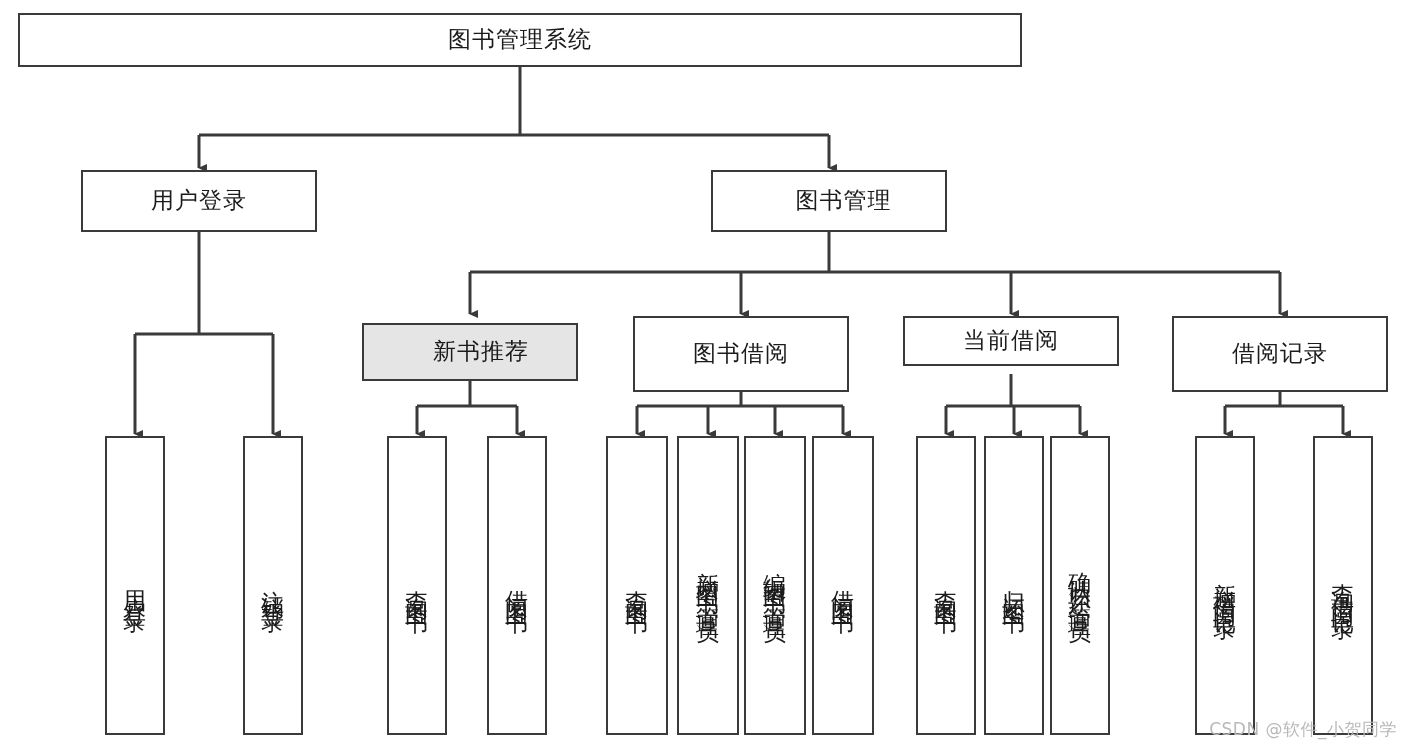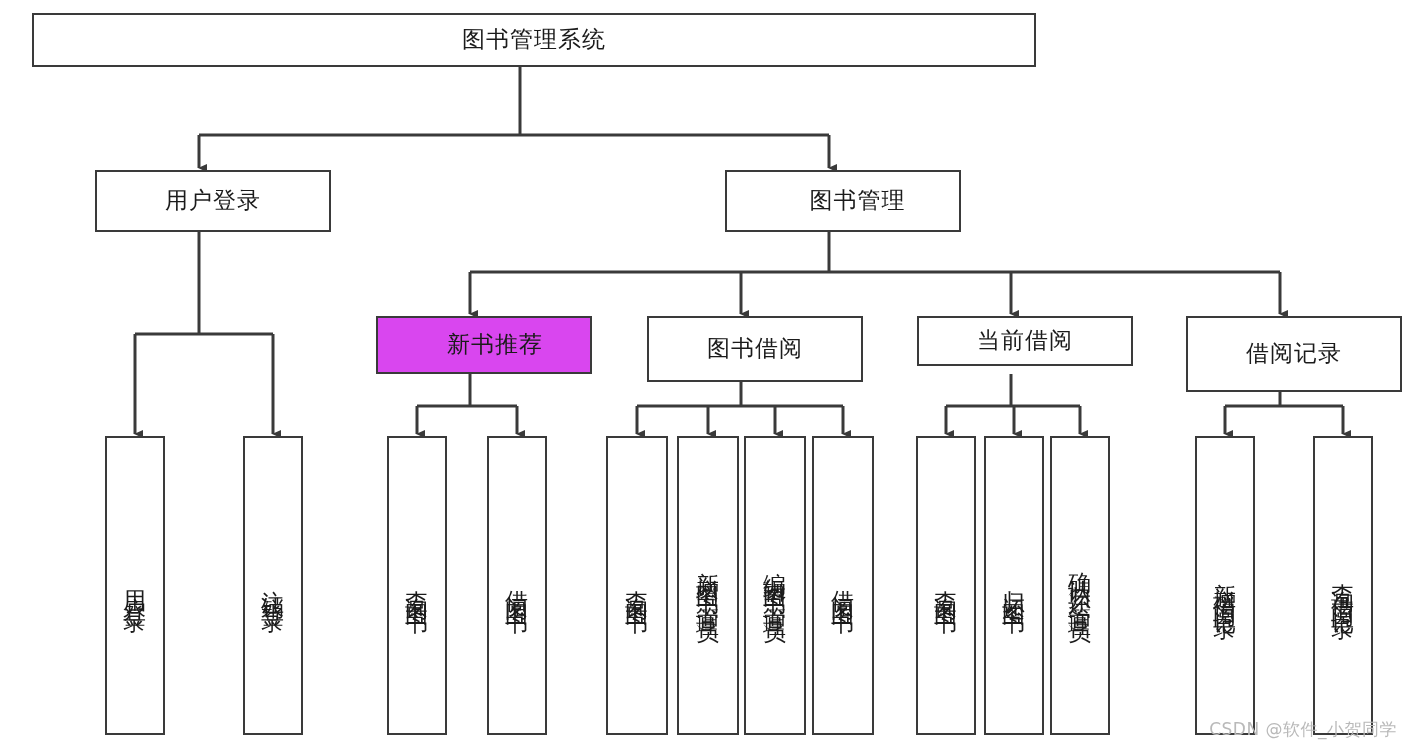--- a/index.html
+++ b/index.html
@@ -33,21 +33,20 @@
     display: flex;
     align-items: center;
     justify-content: center;
     text-align: center;
     color: #1b1b1b;
   }
   .node.horizontal {
     font-size: 23px;
     letter-spacing: 1px;
     line-height: 1.2;
-    margin-left: 14px;
   }
   .node.vertical {
     writing-mode: vertical-rl;
     text-orientation: upright;
     font-size: 23px;
     letter-spacing: 7px;
     line-height: 1.05;
     padding-top: 4px;
     padding-bottom: 4px;
   }
@@ -117,24 +116,24 @@
   <div id="nodes-layer">
       <div class="node horizontal" style="left: 18px; top: 13px; width: 1004px; height: 54px; border-color: rgb(58, 58, 58); background: rgb(255, 255, 255); color: rgb(27, 27, 27);">
         <span class="node-label">图书管理系统</span>
       </div>
       <div class="node horizontal" style="left: 81px; top: 170px; width: 236px; height: 62px; border-color: rgb(58, 58, 58); background: rgb(255, 255, 255); color: rgb(27, 27, 27);">
         <span class="node-label">用户登录</span>
       </div>
       <div class="node horizontal" style="left: 711px; top: 170px; width: 236px; height: 62px; border-color: rgb(58, 58, 58); background: rgb(255, 255, 255); color: rgb(27, 27, 27); padding-left: 29px;">
         <span class="node-label">图书管理</span>
       </div>
-      <div class="node horizontal" style="left: 362px; top: 316px; width: 216px; height: 58px; border-color: rgb(58, 58, 58); background: #d946ef; color: rgb(27, 27, 27); padding-left: 22px;">
+      <div class="node horizontal" style="left: 362px; top: 323px; width: 216px; height: 58px; border-color: rgb(58, 58, 58); background: #e5e5e5; color: rgb(27, 27, 27); padding-left: 22px;">
         <span class="node-label">新书推荐</span>
       </div>
-      <div class="node horizontal" style="left: 633px; top: 316px; width: 216px; height: 66px; border-color: rgb(58, 58, 58); background: rgb(255, 255, 255); color: rgb(27, 27, 27);">
+      <div class="node horizontal" style="left: 633px; top: 316px; width: 216px; height: 76px; border-color: rgb(58, 58, 58); background: rgb(255, 255, 255); color: rgb(27, 27, 27);">
         <span class="node-label">图书借阅</span>
       </div>
       <div class="node horizontal" style="left: 903px; top: 316px; width: 216px; height: 50px; border-color: rgb(58, 58, 58); background: rgb(255, 255, 255); color: rgb(27, 27, 27);">
         <span class="node-label">当前借阅</span>
       </div>
       <div class="node horizontal" style="left: 1172px; top: 316px; width: 216px; height: 76px; border-color: rgb(58, 58, 58); background: rgb(255, 255, 255); color: rgb(27, 27, 27);">
         <span class="node-label">借阅记录</span>
       </div>
       <div class="node vertical" style="left: 105px; top: 436px; width: 60px; height: 299px; border-color: rgb(58, 58, 58); background: rgb(255, 255, 255); color: rgb(27, 27, 27);">
         <span class="node-label">用户登录</span>

